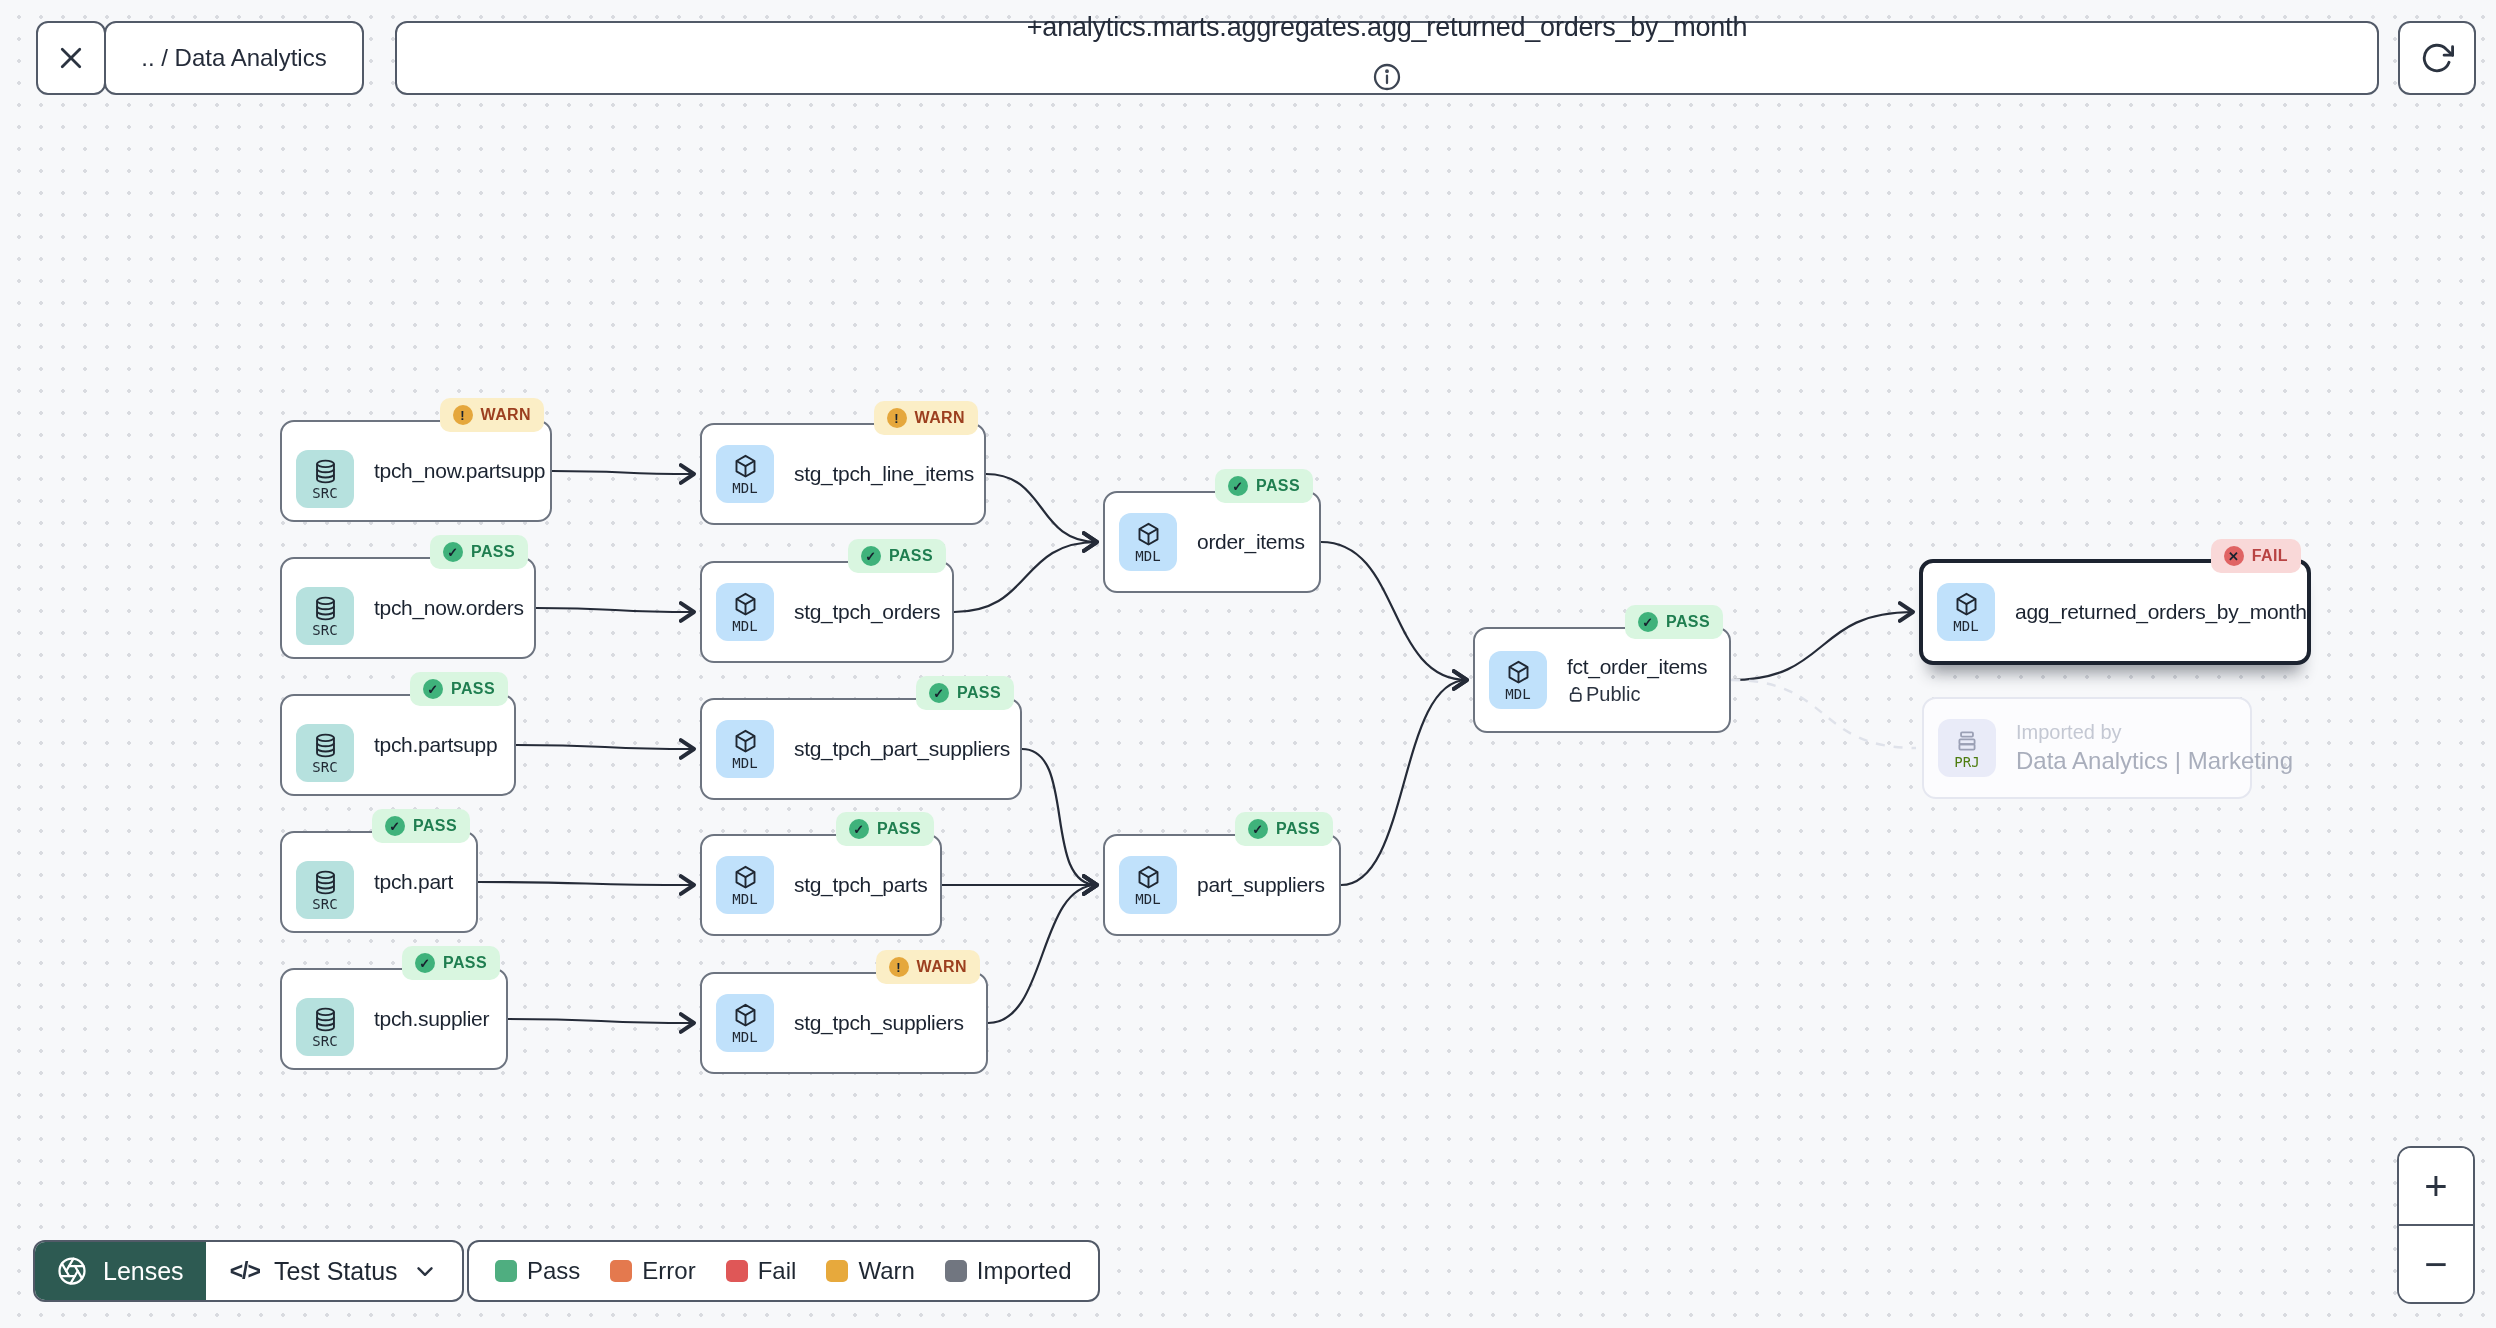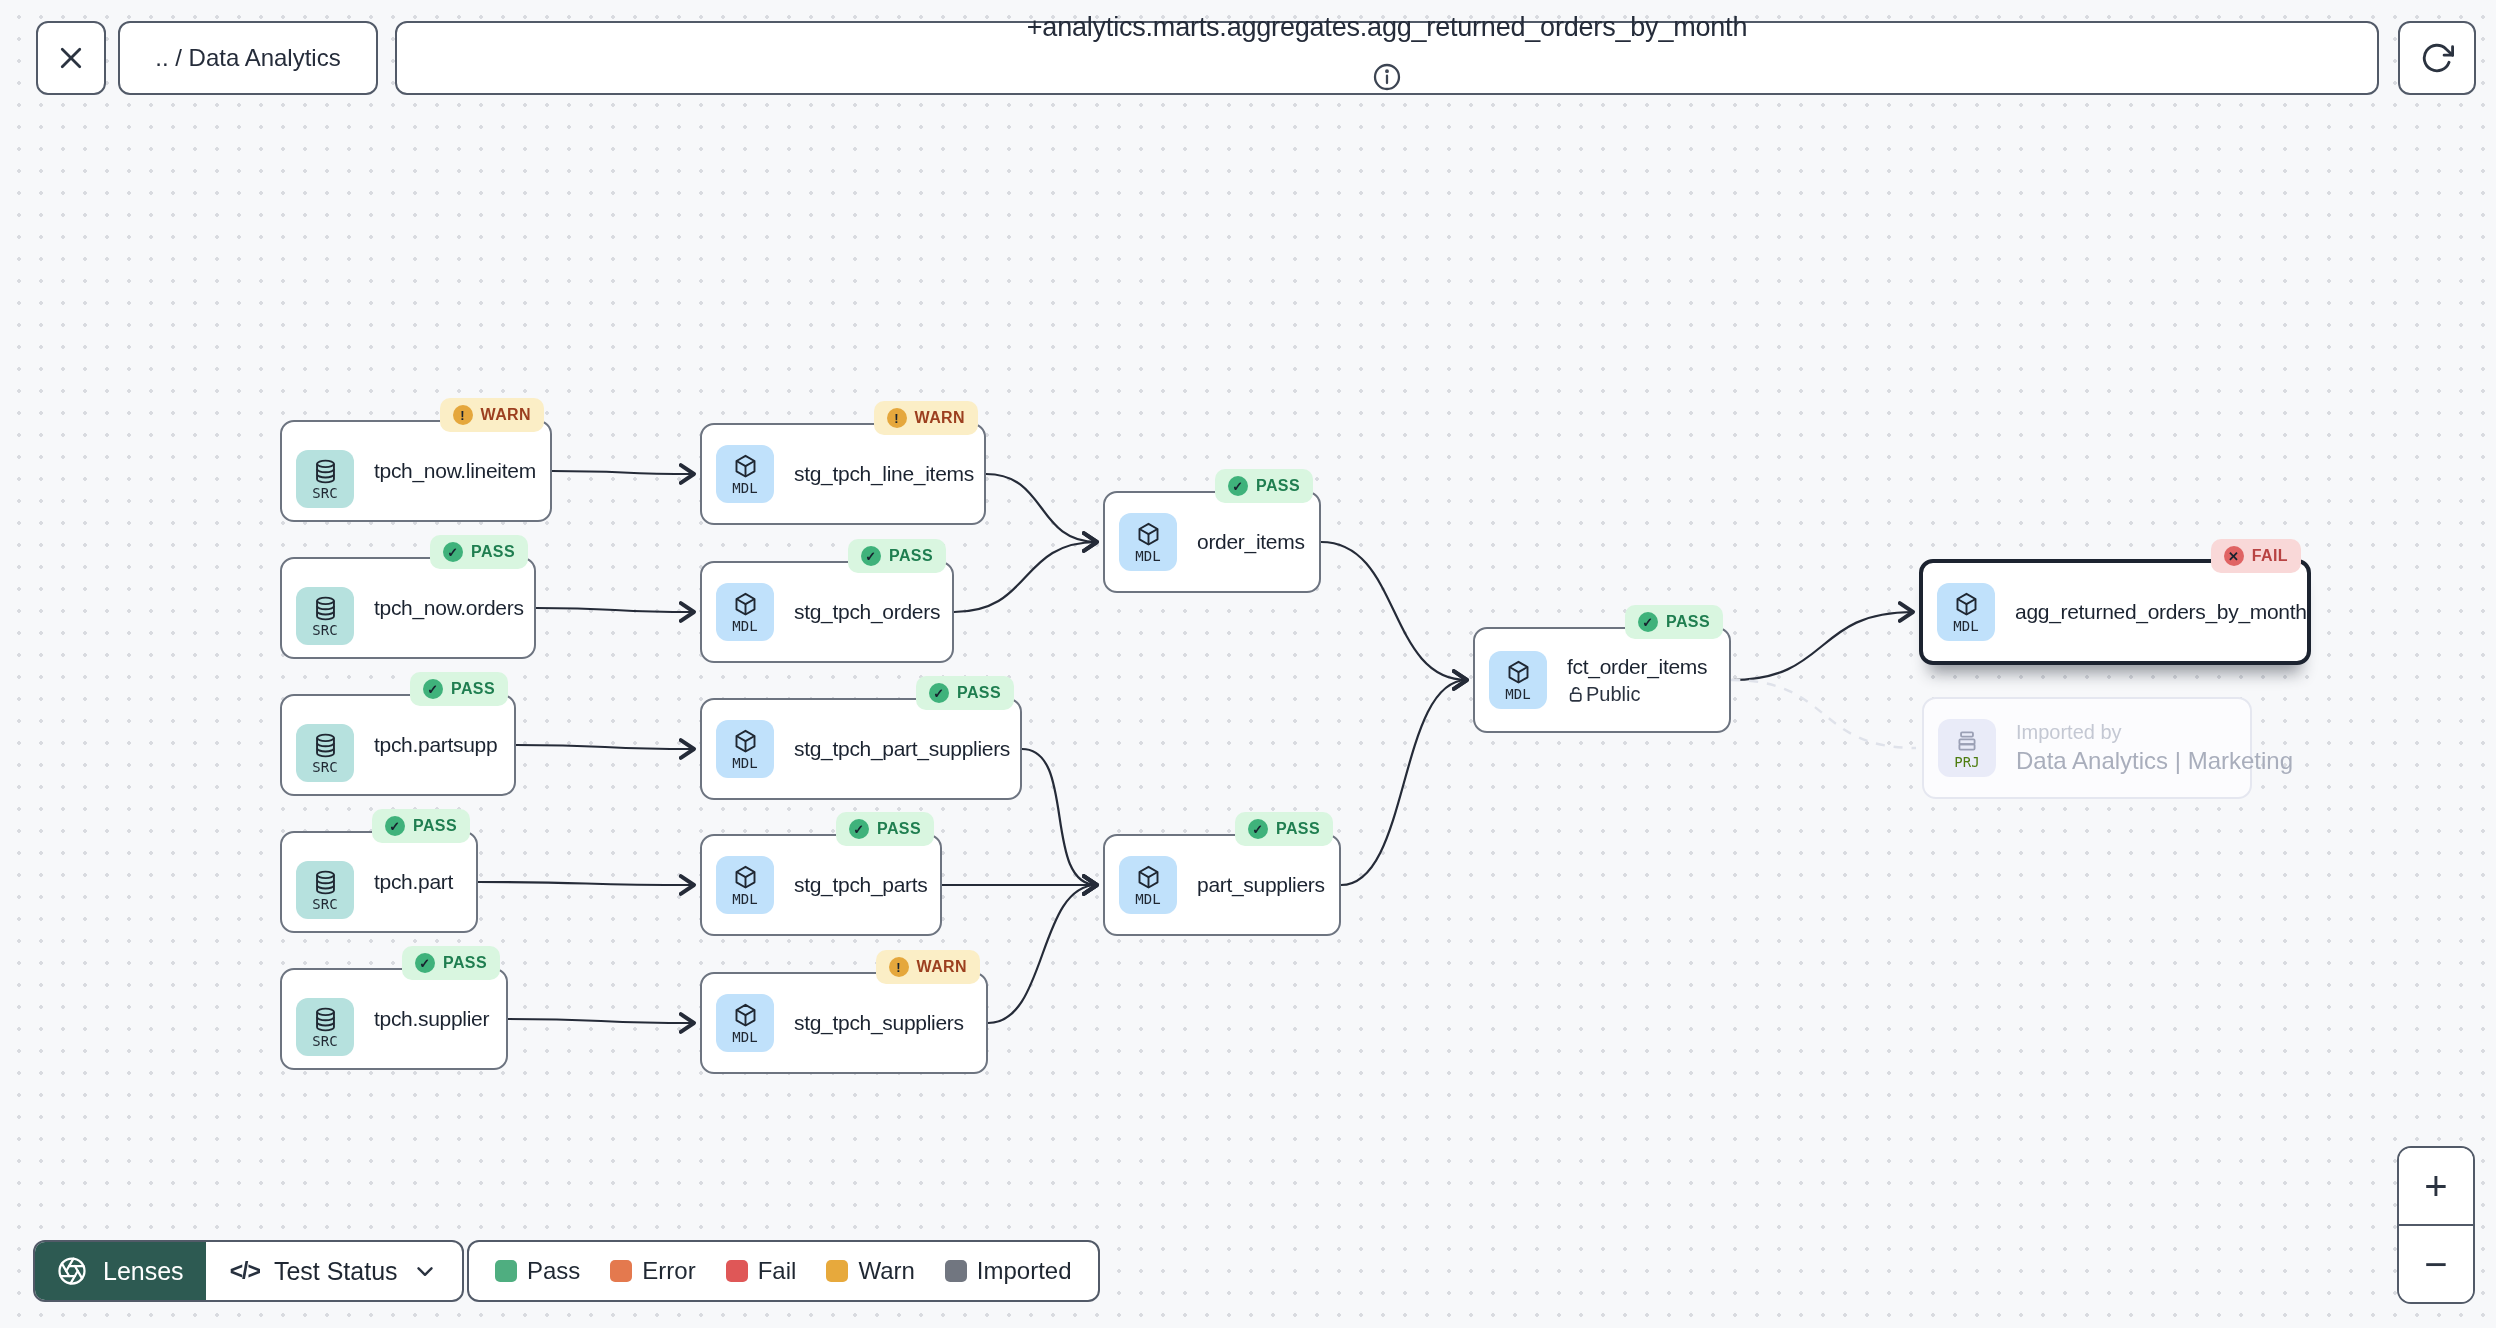--- a/index.html
+++ b/index.html
@@ -15,21 +15,21 @@
     background-size:22px 22px; background-position:8px 6px;
   }
   
   .ctl {
     position:absolute; background:#ffffff; border:2px solid #525a68;
     border-radius:12px; display:flex; align-items:center; justify-content:center;
     z-index:6; color:#252c3a;
   }
   .btn { cursor:pointer; }
   #close-btn   { left:36px;  top:21px; width:70px;  height:74px; }
-  #breadcrumb  { left:118px; top:21px; width:260px; height:74px; font-size:24px; }
+  #breadcrumb  { left:104px; top:21px; width:260px; height:74px; font-size:24px; }
   #searchbox   { left:395px; top:21px; width:1984px; height:74px; justify-content:flex-end; padding:0 26px; gap:18px;flex-direction:column; }
   #search-value{ font-size:27px; letter-spacing:-0.2px; white-space:nowrap; flex:1; }
   #refresh-btn { left:2398px; top:21px; width:78px; height:74px; }
   .icon svg { display:block; }
   
   #edges { position:absolute; inset:0; z-index:1; }
   .node {
     position:absolute; background:#ffffff; border:2px solid #6d7480;
     border-radius:14px; display:flex; align-items:center; z-index:2;
     padding-left:14px; cursor:pointer;
@@ -117,21 +117,21 @@
         <div class="iconbox">
           <svg width="27" height="27" viewBox="0 0 24 24" fill="none" stroke="#1f2732" stroke-width="1.7">
             <ellipse cx="12" cy="5.2" rx="7.5" ry="2.9"></ellipse>
             <path d="M4.5 5.2v4.6c0 1.6 3.36 2.9 7.5 2.9s7.5-1.3 7.5-2.9V5.2"></path>
             <path d="M4.5 9.8v4.6c0 1.6 3.36 2.9 7.5 2.9s7.5-1.3 7.5-2.9V9.8"></path>
             <path d="M4.5 14.4v4.4c0 1.6 3.36 2.9 7.5 2.9s7.5-1.3 7.5-2.9v-4.4"></path>
           </svg>
           <span class="tag">SRC</span>
         </div>
         <div class="labelwrap">
-          <div class="label">tpch_now.lineitem</div>
+          <div class="label">tpch_now.partsupp</div>
         </div>
         <div class="badge" style="background: rgb(251, 238, 198); color: rgb(156, 63, 31);">
           <span class="dot" style="background:#e5a73c">!</span>
           <span>WARN</span>
         </div>
       </div>
       <div class="node kind-source" style="left: 280px; top: 557px; width: 256px; height: 102px;">
         <div class="iconbox">
           <svg width="27" height="27" viewBox="0 0 24 24" fill="none" stroke="#1f2732" stroke-width="1.7">
             <ellipse cx="12" cy="5.2" rx="7.5" ry="2.9"></ellipse>

